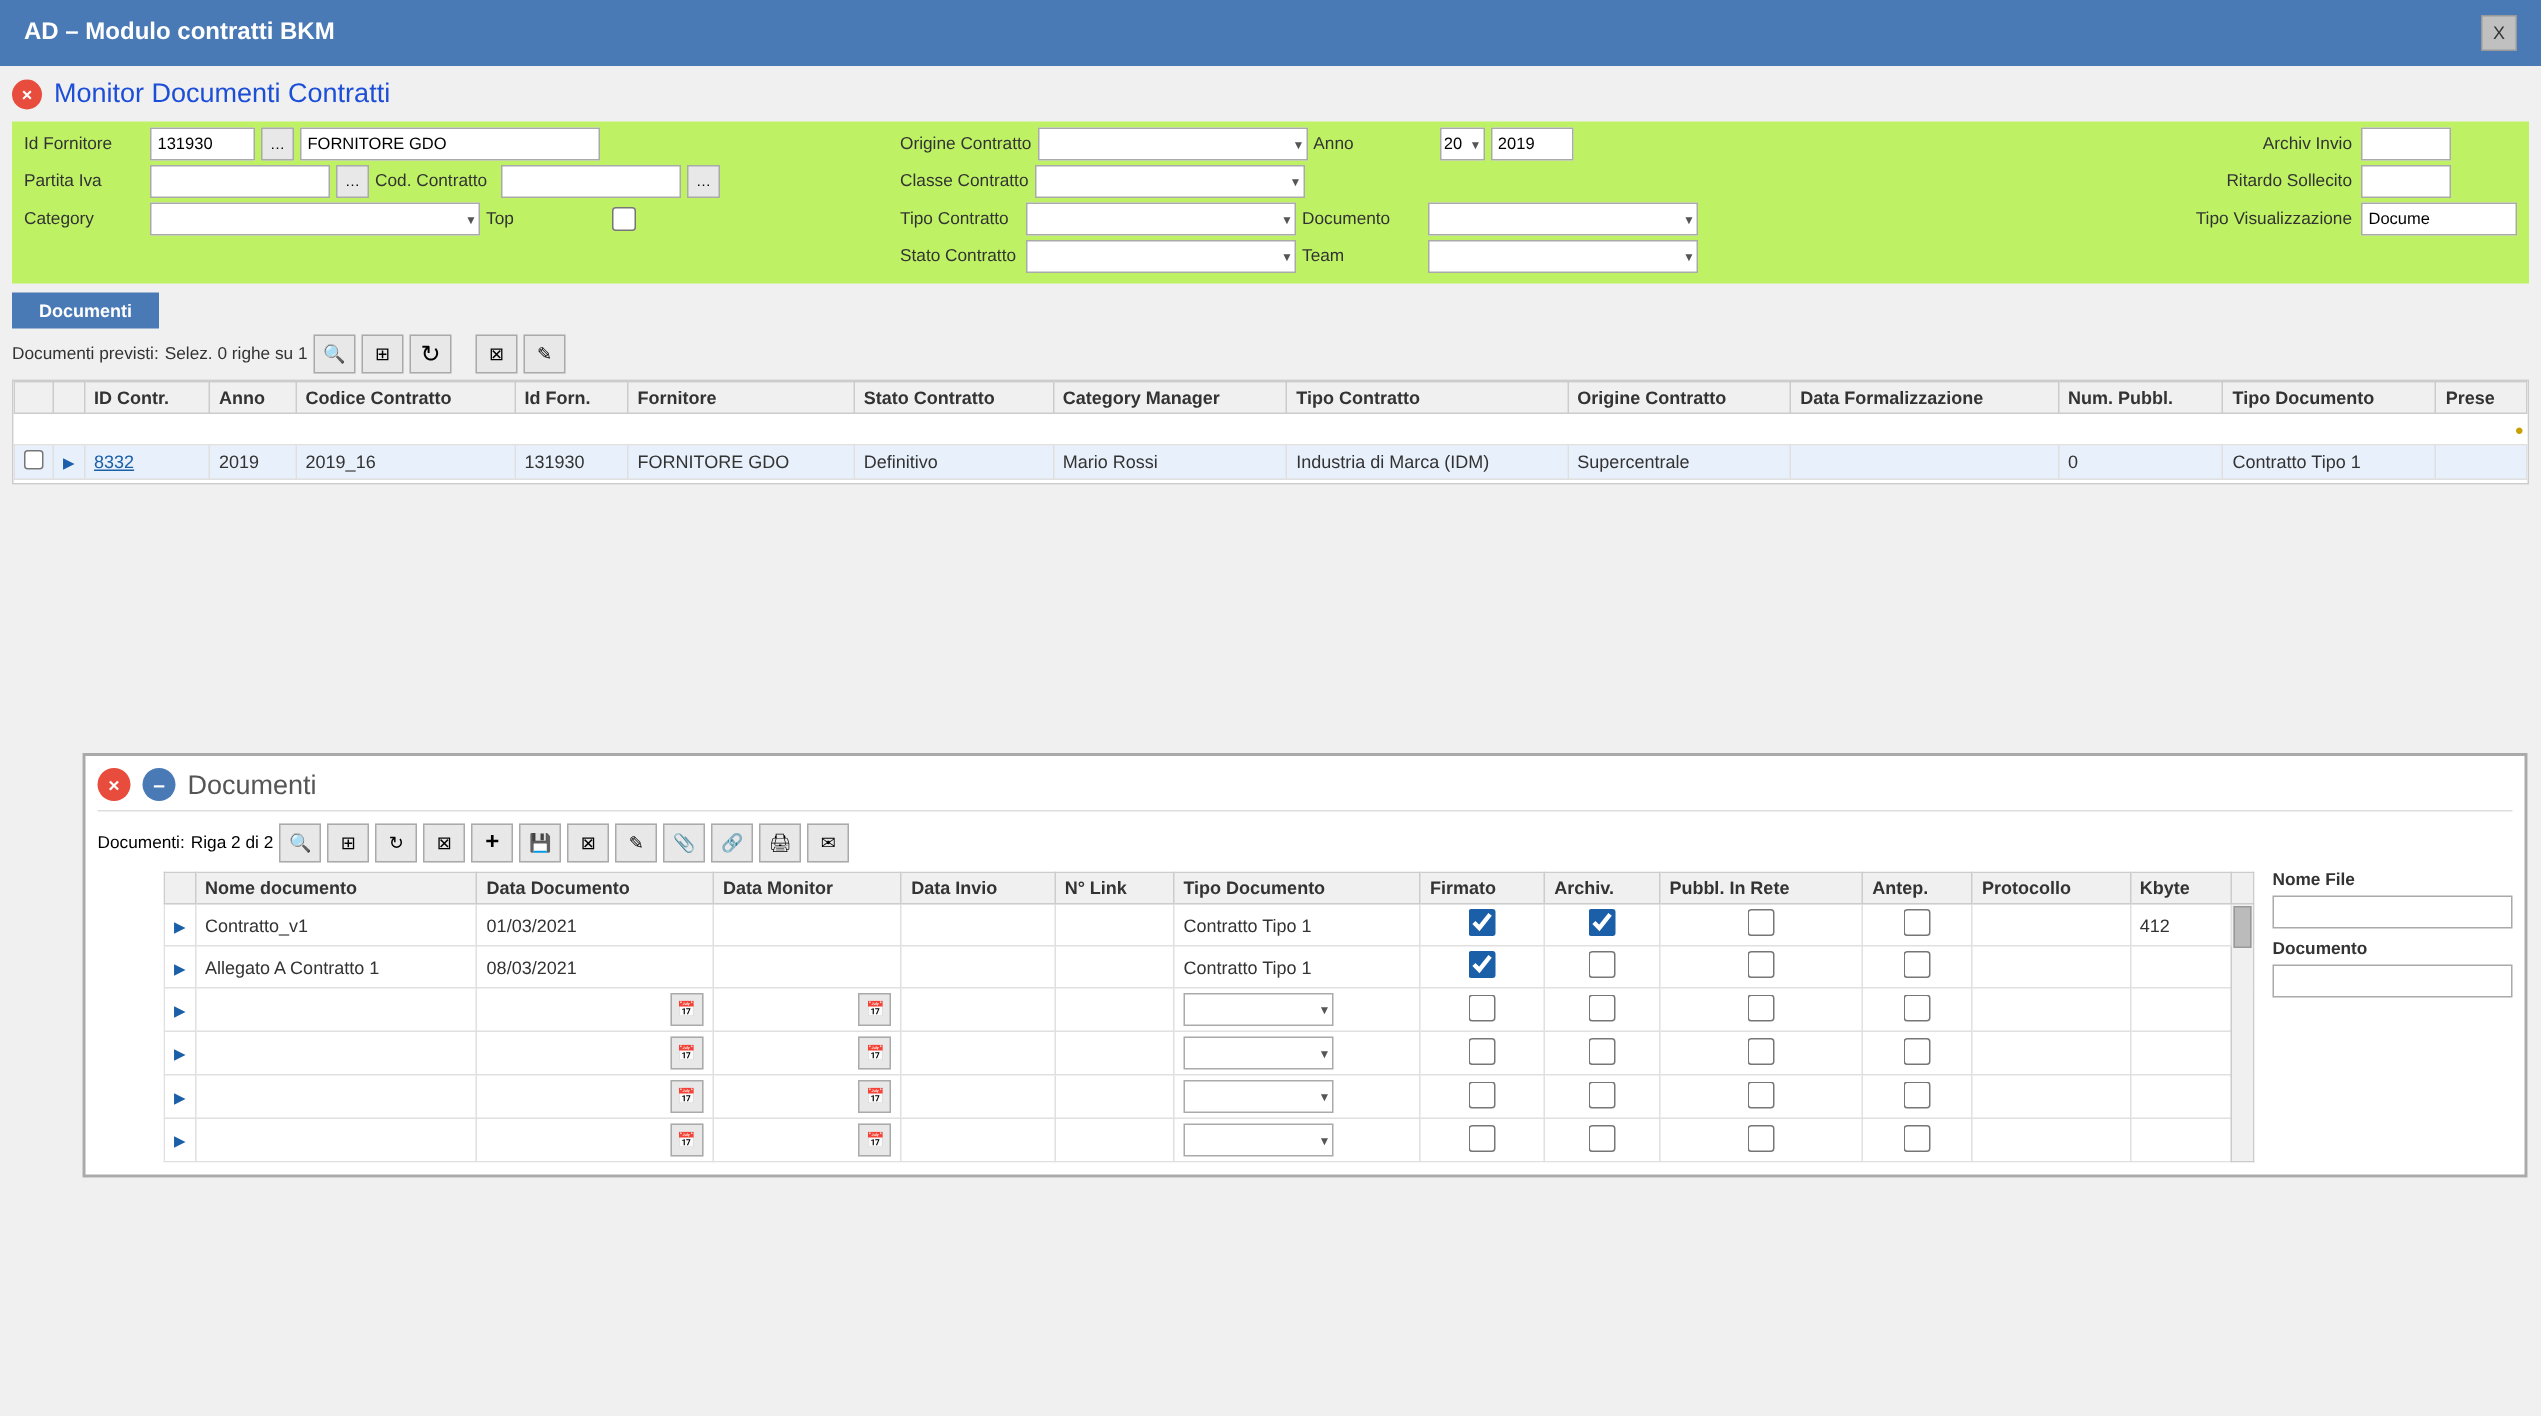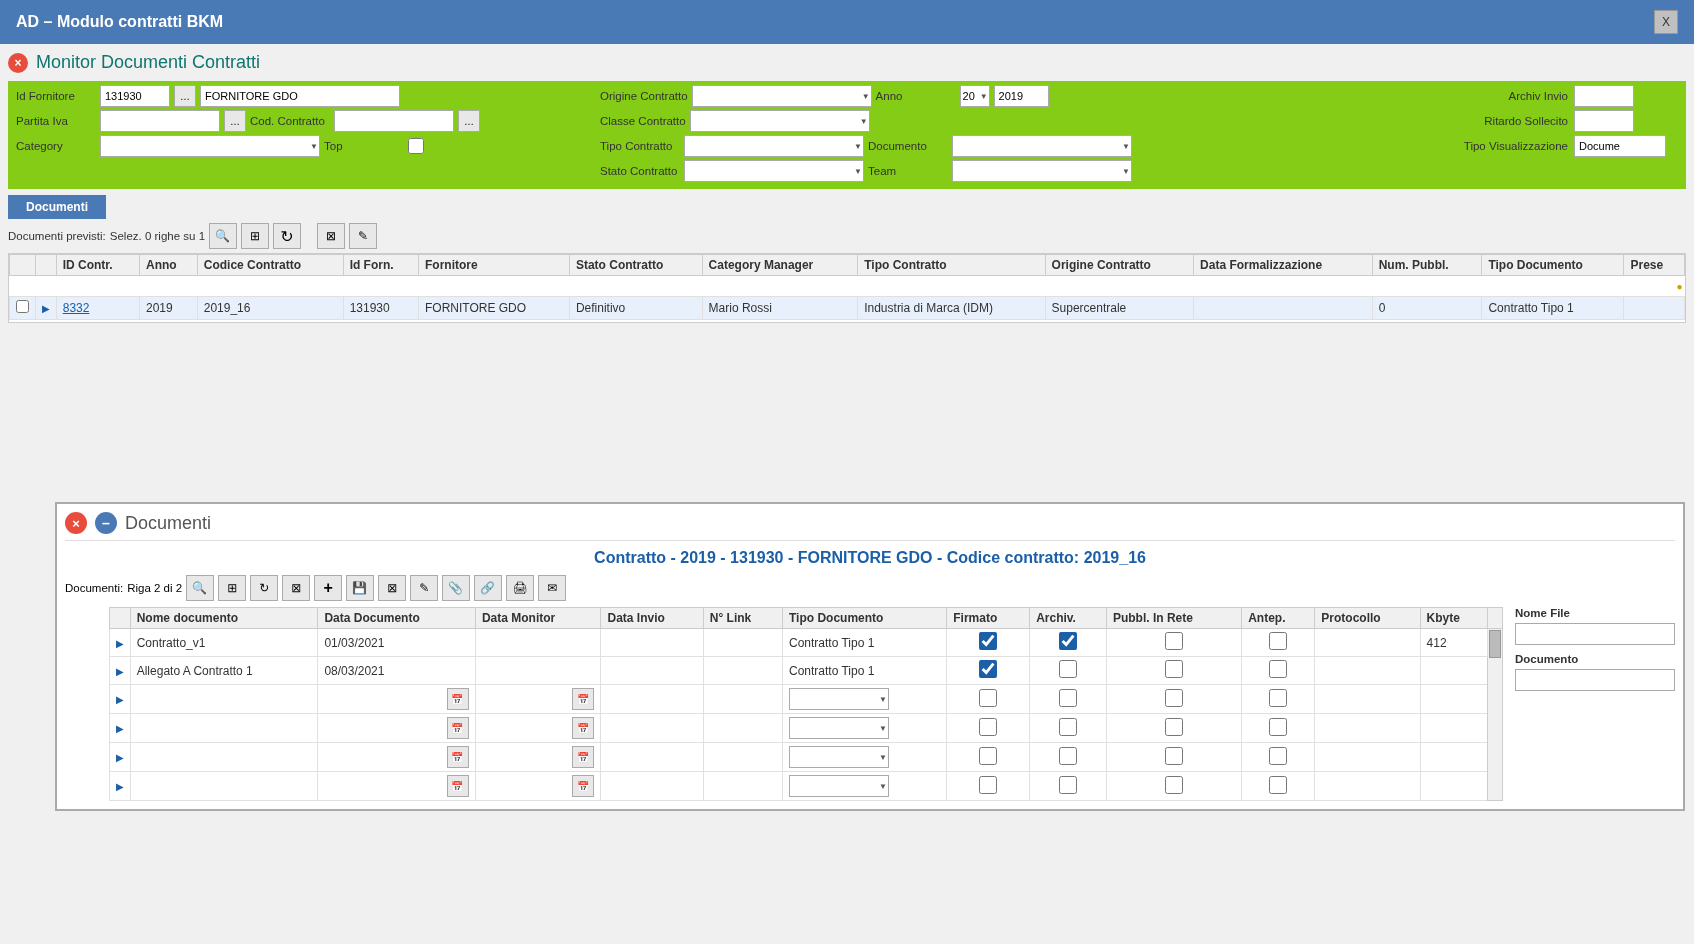--- a/index.html
+++ b/index.html
@@ -31,21 +31,21 @@
       height: calc(944px - 44px);
       overflow: hidden;
     }
 
     .window-header {
       display: flex;
       align-items: center;
       gap: 8px;
       margin-bottom: 8px;
     }
-    .window-header-title { font-size: 18px; color: #0f766e; font-weight: 400; }
+    .window-header-title { font-size: 18px; color: #1d4ed8; font-weight: 400; }
     .close-icon-red {
       width: 20px; height: 20px;
       background: #e74c3c;
       border-radius: 50%;
       display: flex; align-items: center; justify-content: center;
       color: white; font-size: 12px; font-weight: bold; cursor: pointer;
     }
     .filter-row {
       display: flex;
       align-items: center;
@@ -271,21 +271,21 @@
 
 <div class="main-window" style="position:relative;">
 
   <div class="window-header">
     <div class="close-icon-red">
       <span>×</span>
     </div>
     <span class="window-header-title">Monitor Documenti Contratti</span>
   </div>
 
-  <div style="background:#84cc16; padding: 4px 8px;">
+  <div style="background:#bef264; padding: 4px 8px;">
 
     <div class="filter-row">
 
       <div style="display:flex; align-items:center; gap:4px; flex:0 0 580px;">
         <span class="filter-label">Id Fornitore</span>
         <input class="filter-input" style="width: 70px;" type="text" value="131930">
         <div class="btn-browse">…</div>
         <input class="filter-input" style="width: 200px;" type="text" value="FORNITORE GDO">
       </div>
 
@@ -354,21 +354,21 @@
         </div>
         <span class="filter-label">Documento</span>
         <div class="select-wrapper">
           <select class="filter-select" style="width:180px;">
             <option value=""></option>
           </select>
         </div>
       </div>
       <div style="display:flex; align-items:center; gap:6px; flex:0 0 250px;">
         <span class="filter-label" style="min-width:140px; text-align:right;">Tipo Visualizzazione</span>
-        <input class="filter-input" style="width: 92px;" type="text" value="Docume">
+        <input class="filter-input" style="width: 104px;" type="text" value="Docume">
       </div>
     </div>
 
     <div class="filter-row">
       <div style="display:flex; align-items:center; gap:4px; flex:0 0 580px;">
       </div>
       <div style="display:flex; align-items:center; gap:4px; flex:1;">
         <span class="filter-label">Stato Contratto</span>
         <div class="select-wrapper">
           <select class="filter-select" style="width:180px;">
@@ -459,21 +459,20 @@
     </table>
   </div>
 
   <div class="sub-window">
     <div class="sub-window-header">
       <div class="close-btn-red">×</div>
       <div class="minimize-btn">–</div>
       <span class="sub-window-title">Documenti</span>
     </div>
 
-    <div class="sub-contract-title">Contratto - 2019 - 131930 - FORNITORE GDO - Codice contratto: 2019_16</div>
 
     <div class="sub-toolbar">
       <span class="sub-toolbar-label">Documenti:</span>
       <span class="sub-toolbar-label">Riga 2 di 2</span>
       <div class="sub-toolbar-btn">
           <span>🔍</span>
         </div>
       <div class="sub-toolbar-btn">
           <span>⊞</span>
         </div>

